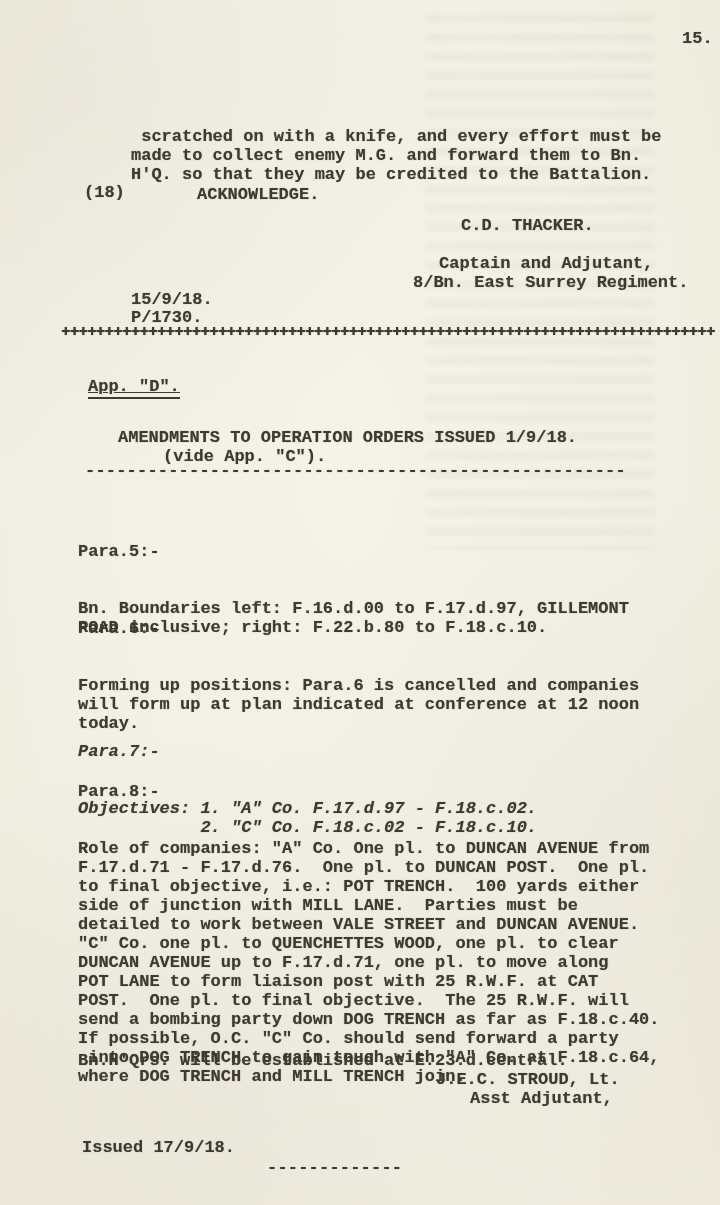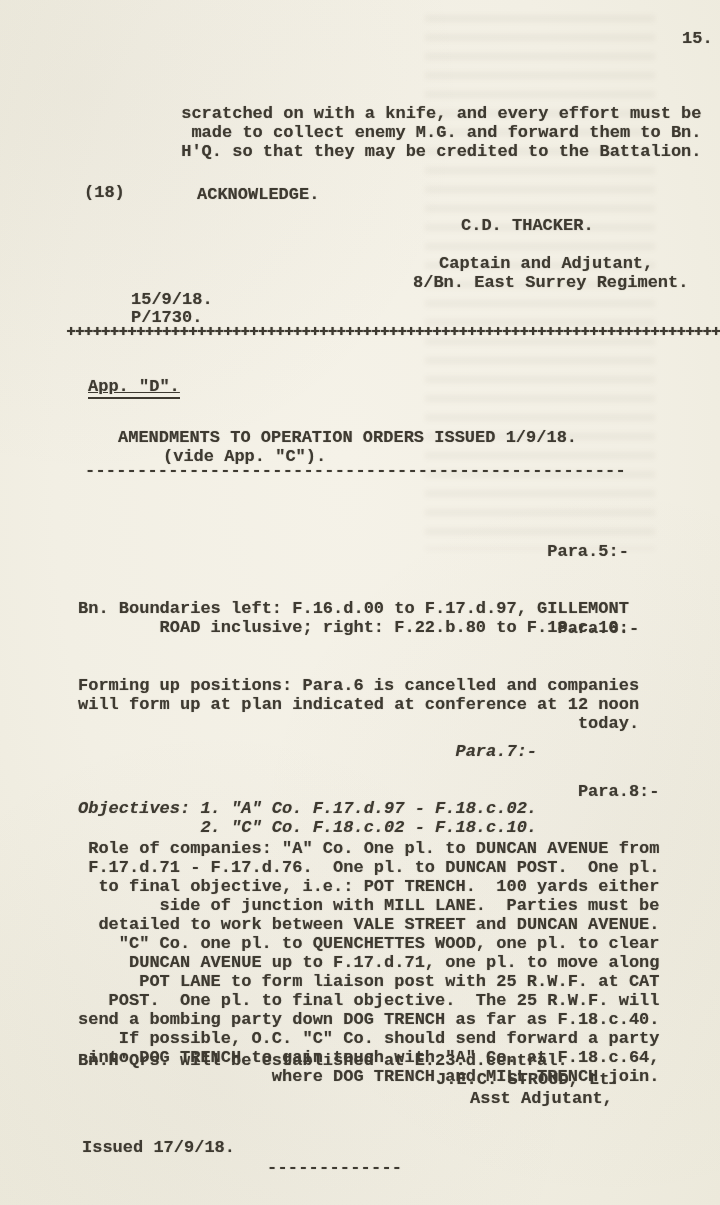--- a/index.html
+++ b/index.html
@@ -16,21 +16,21 @@
     text-shadow:0 0 1px rgba(62,56,45,.5);
   }
   
   .doc::before{
     content:"";position:absolute;inset:0;pointer-events:none;
     background:
       radial-gradient(circle at 12% 8%, rgba(120,110,85,.05), transparent 30%),
       radial-gradient(circle at 85% 70%, rgba(120,110,85,.04), transparent 35%),
       radial-gradient(circle at 30% 90%, rgba(120,110,85,.05), transparent 30%);
   }
-  .abs{position:absolute;white-space:pre;text-align:right;}
+  .abs{position:absolute;white-space:pre;}
   .tline{white-space:pre;}
   
   .ghost{
     position:absolute;pointer-events:none;
     background:repeating-linear-gradient(to bottom,
       transparent 0 5px, rgba(110,100,78,.10) 5px 12px, transparent 12px 19px);
     filter:blur(2.5px);opacity:.55;
   }
   .underline2{
     text-decoration:underline;
@@ -47,21 +47,21 @@
 </style>
 </head>
 <body>
 
 <div class="doc">
 
   <div class="ghost" style="left:425px;top:10px;width:230px;height:540px;"></div>
 
   <div class="abs" style="left:682px;top:29px;">15.</div>
 
-  <div class="abs" style="left:131px;top:104px;margin-left:40px;"><div class="tline"> scratched on with a knife, and every effort must be</div><div class="tline">made to collect enemy M.G. and forward them to Bn.</div><div class="tline">H'Q. so that they may be credited to the Battalion.</div></div>
+  <div class="abs" style="left:131px;top:127px;"><div class="tline"> scratched on with a knife, and every effort must be</div><div class="tline">made to collect enemy M.G. and forward them to Bn.</div><div class="tline">H'Q. so that they may be credited to the Battalion.</div></div>
 
   <div class="abs" style="left:84px;top:183px;">(18)</div>
   <div class="abs" style="left:197px;top:185px;">ACKNOWLEDGE.</div>
 
   <div class="abs" style="left:461px;top:216px;">C.D. THACKER.</div>
   <div class="abs" style="left:439px;top:254px;">Captain and Adjutant,</div>
   <div class="abs" style="left:413px;top:273px;">8/Bn. East Surrey Regiment.</div>
 
   <div class="abs" style="left:131px;top:290px;">15/9/18.</div>
   <div class="abs" style="left:131px;top:308px;">P/1730.</div>

